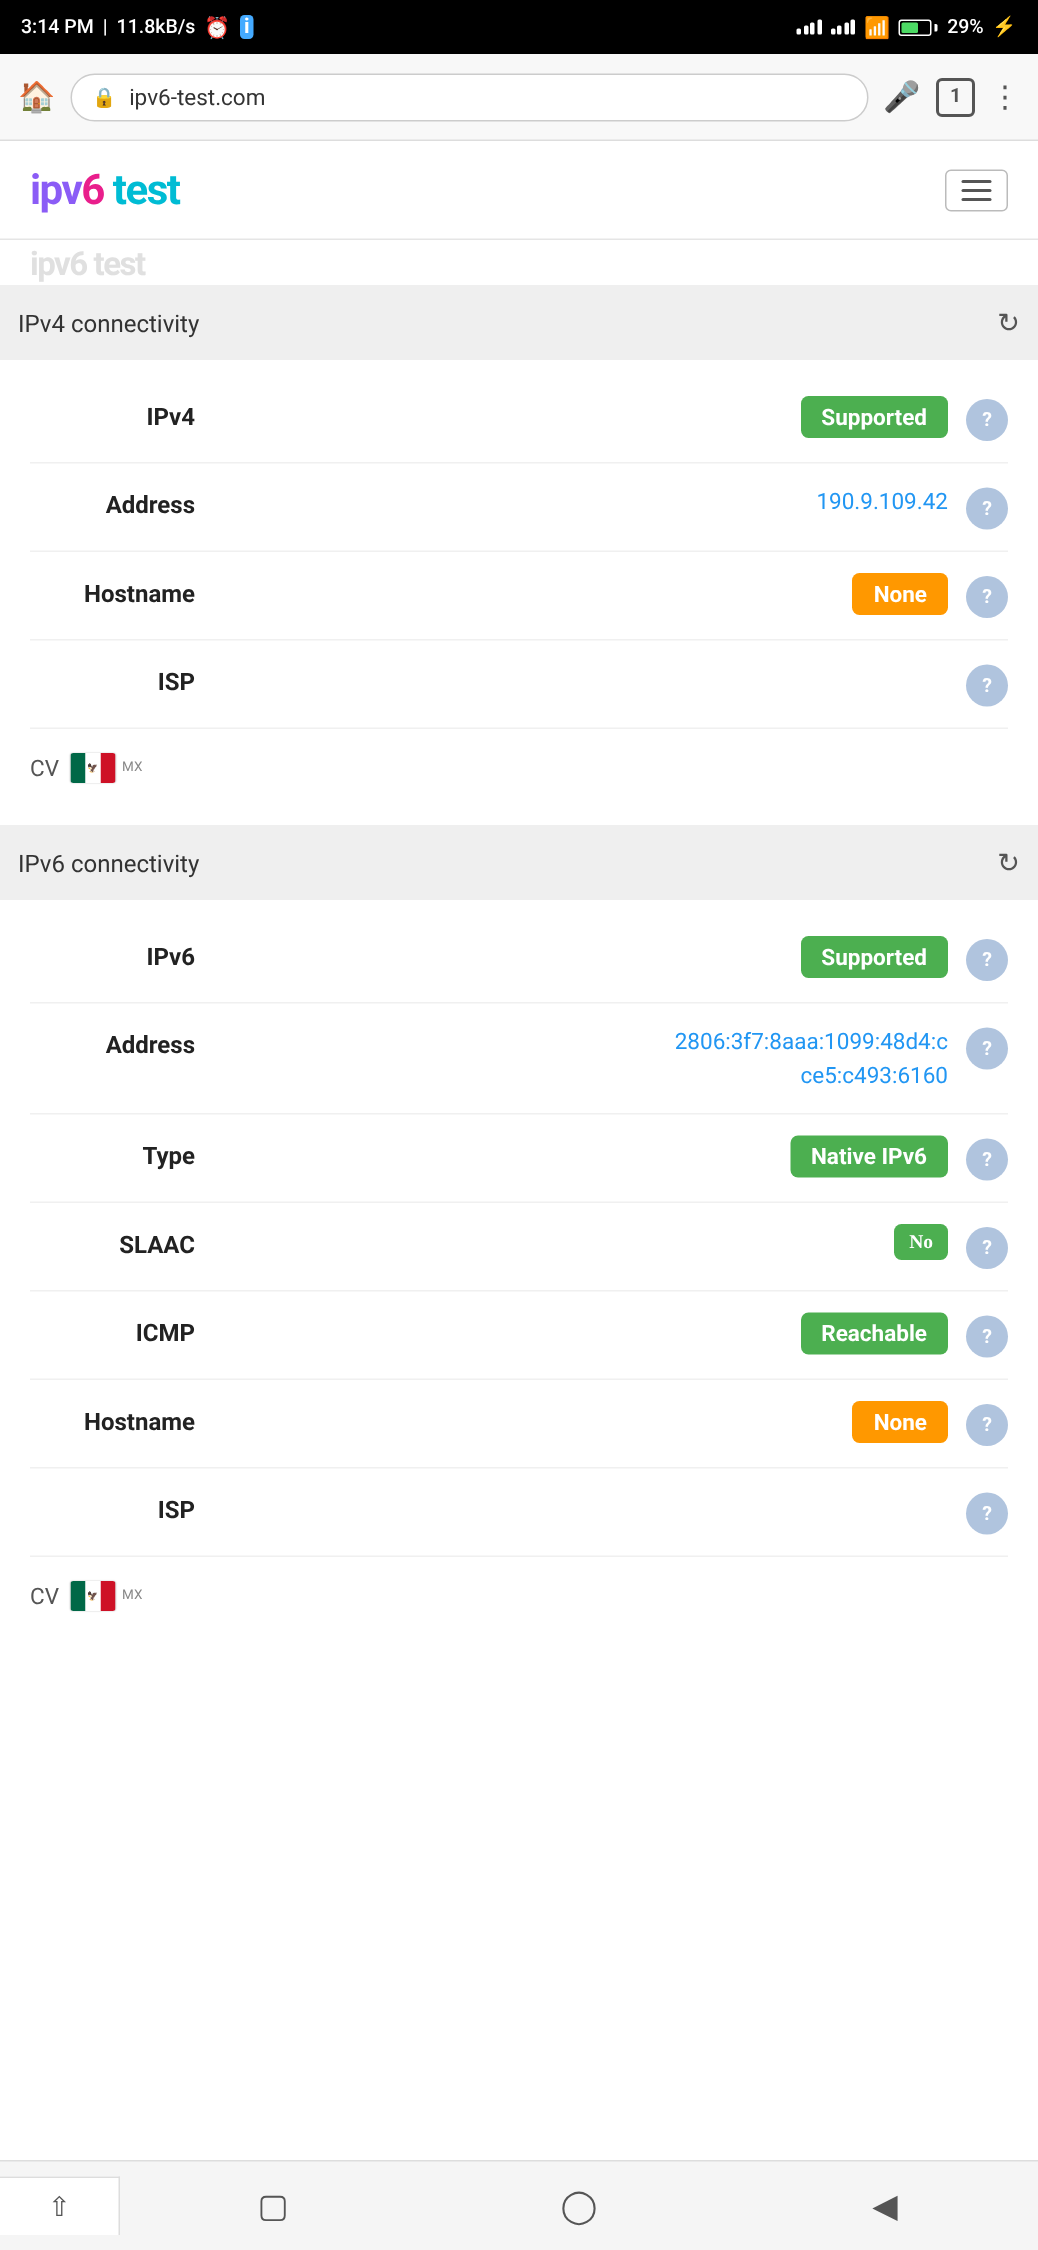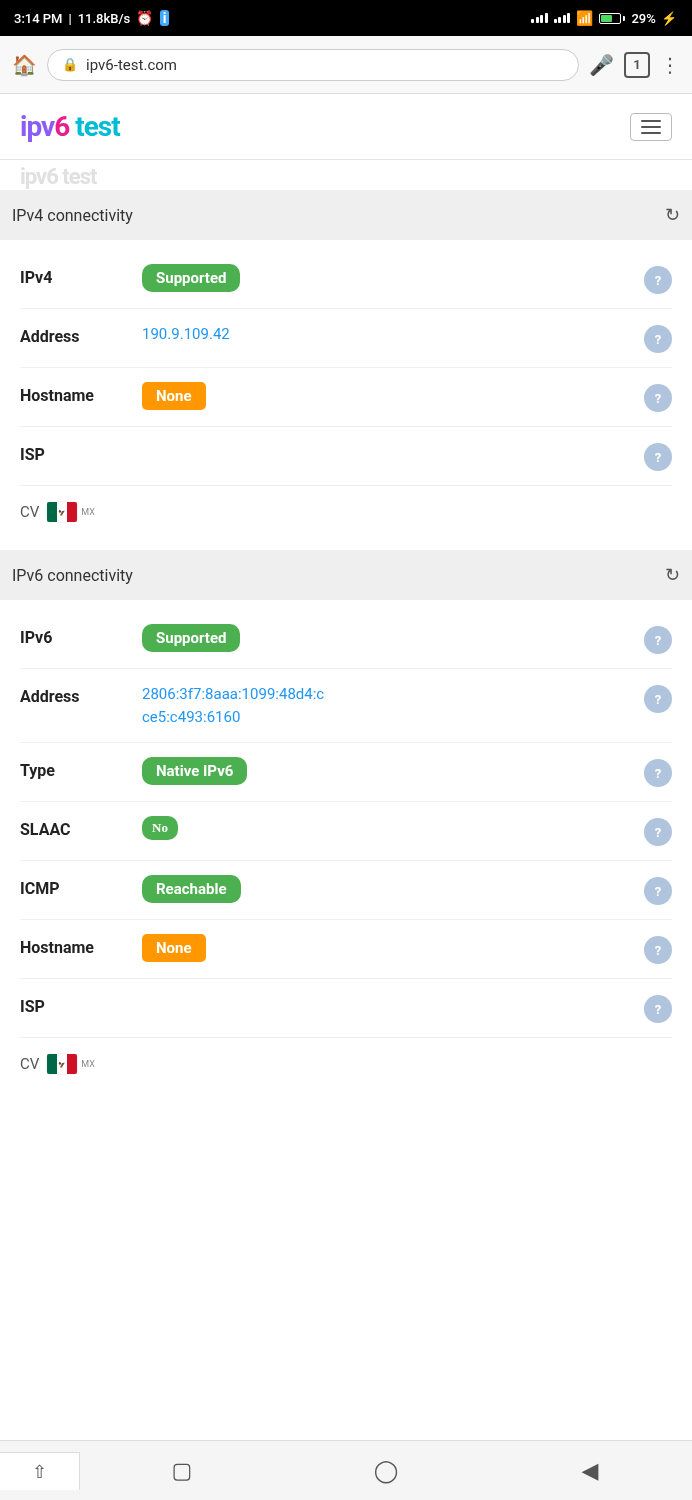--- a/index.html
+++ b/index.html
@@ -130,20 +130,21 @@
     }
     .refresh-icon {
       font-size: 18px; color: #555; cursor: pointer;
       background: none; border: none;
     }
 
     
     .content-section {
       background: #fff;
       padding: 10px 20px 20px;
+      text-align: right;
     }
 
     
     .info-row {
       display: flex;
       align-items: flex-start;
       padding: 14px 0;
       border-bottom: 1px solid #f0f0f0;
       gap: 12px;
     }
@@ -167,21 +168,21 @@
 
     
     .badge {
       display: inline-block;
       padding: 5px 14px;
       border-radius: 5px;
       font-size: 15px;
       font-weight: bold;
       color: #fff;
     }
-    .badge-green { background: #4caf50; border-radius: 10px; }
+    .badge-green { background: #4caf50; }
     .badge-orange { background: #ff9800; color: #fff; }
 
     .address-link { color: #2196f3; font-size: 15px; line-height: 1.5; }
 
     
     .cv-row {
       padding: 16px 0 8px;
       display: flex;
       align-items: center;
       gap: 8px;

